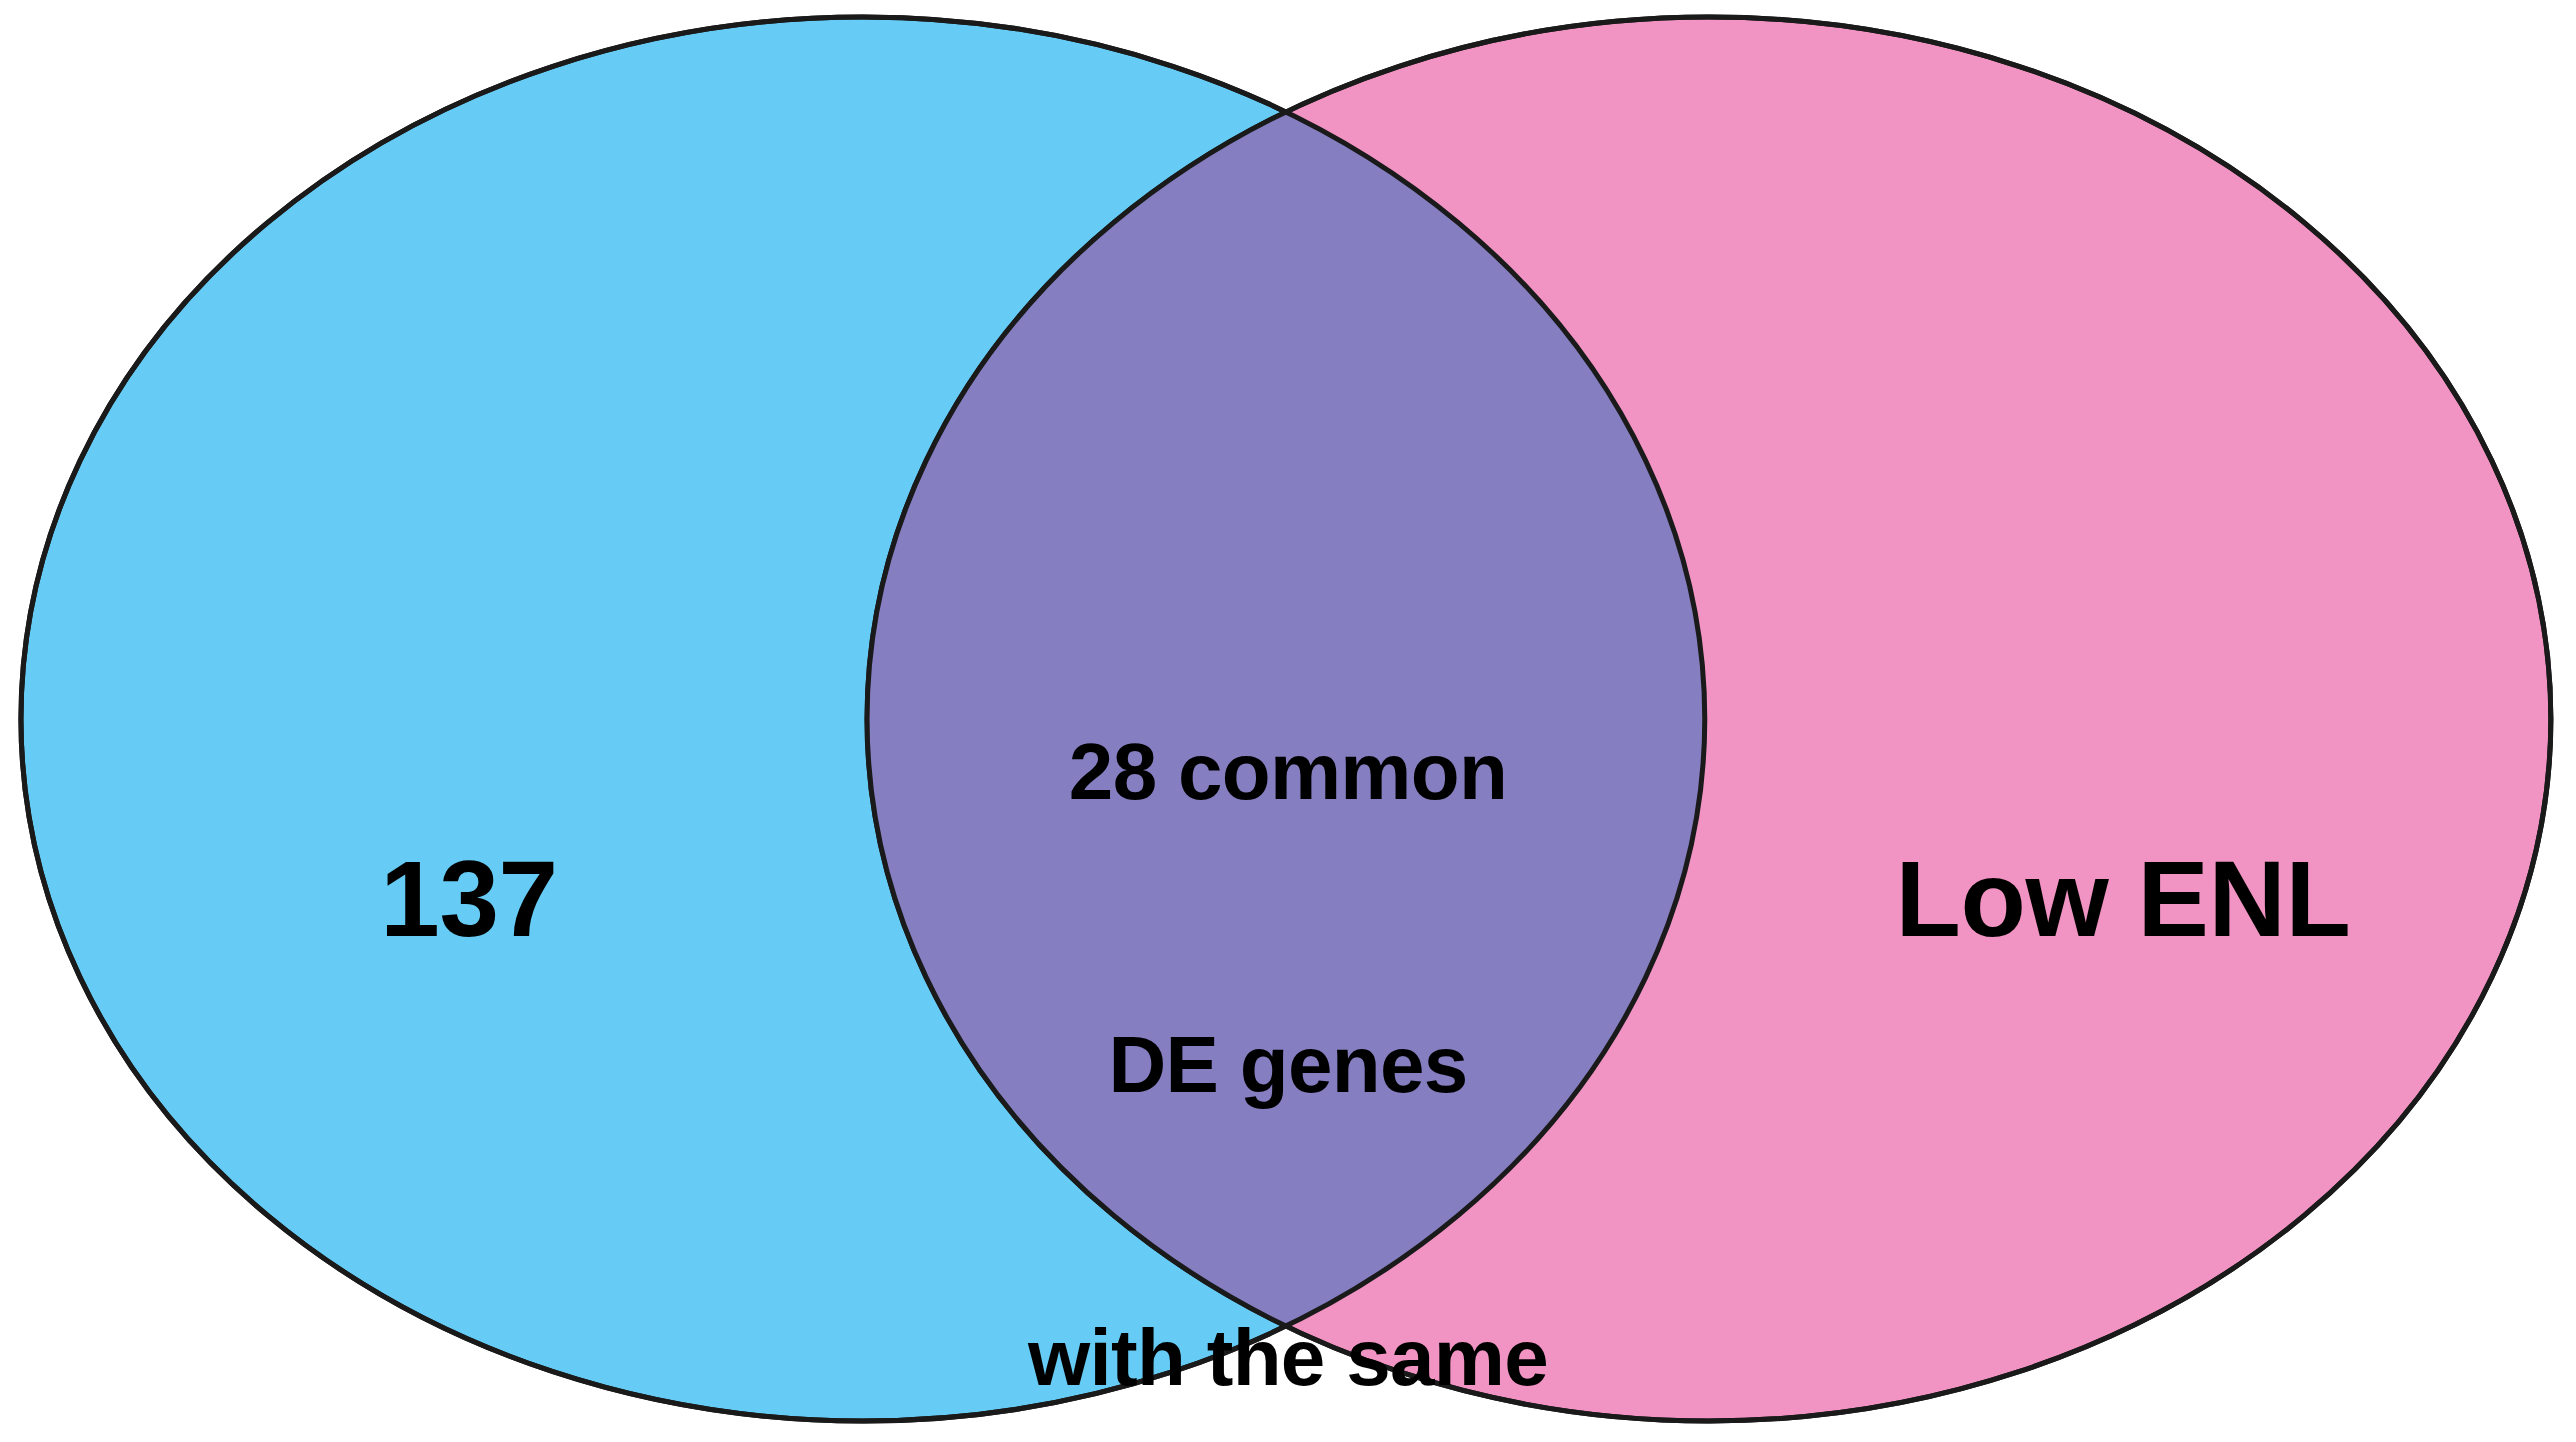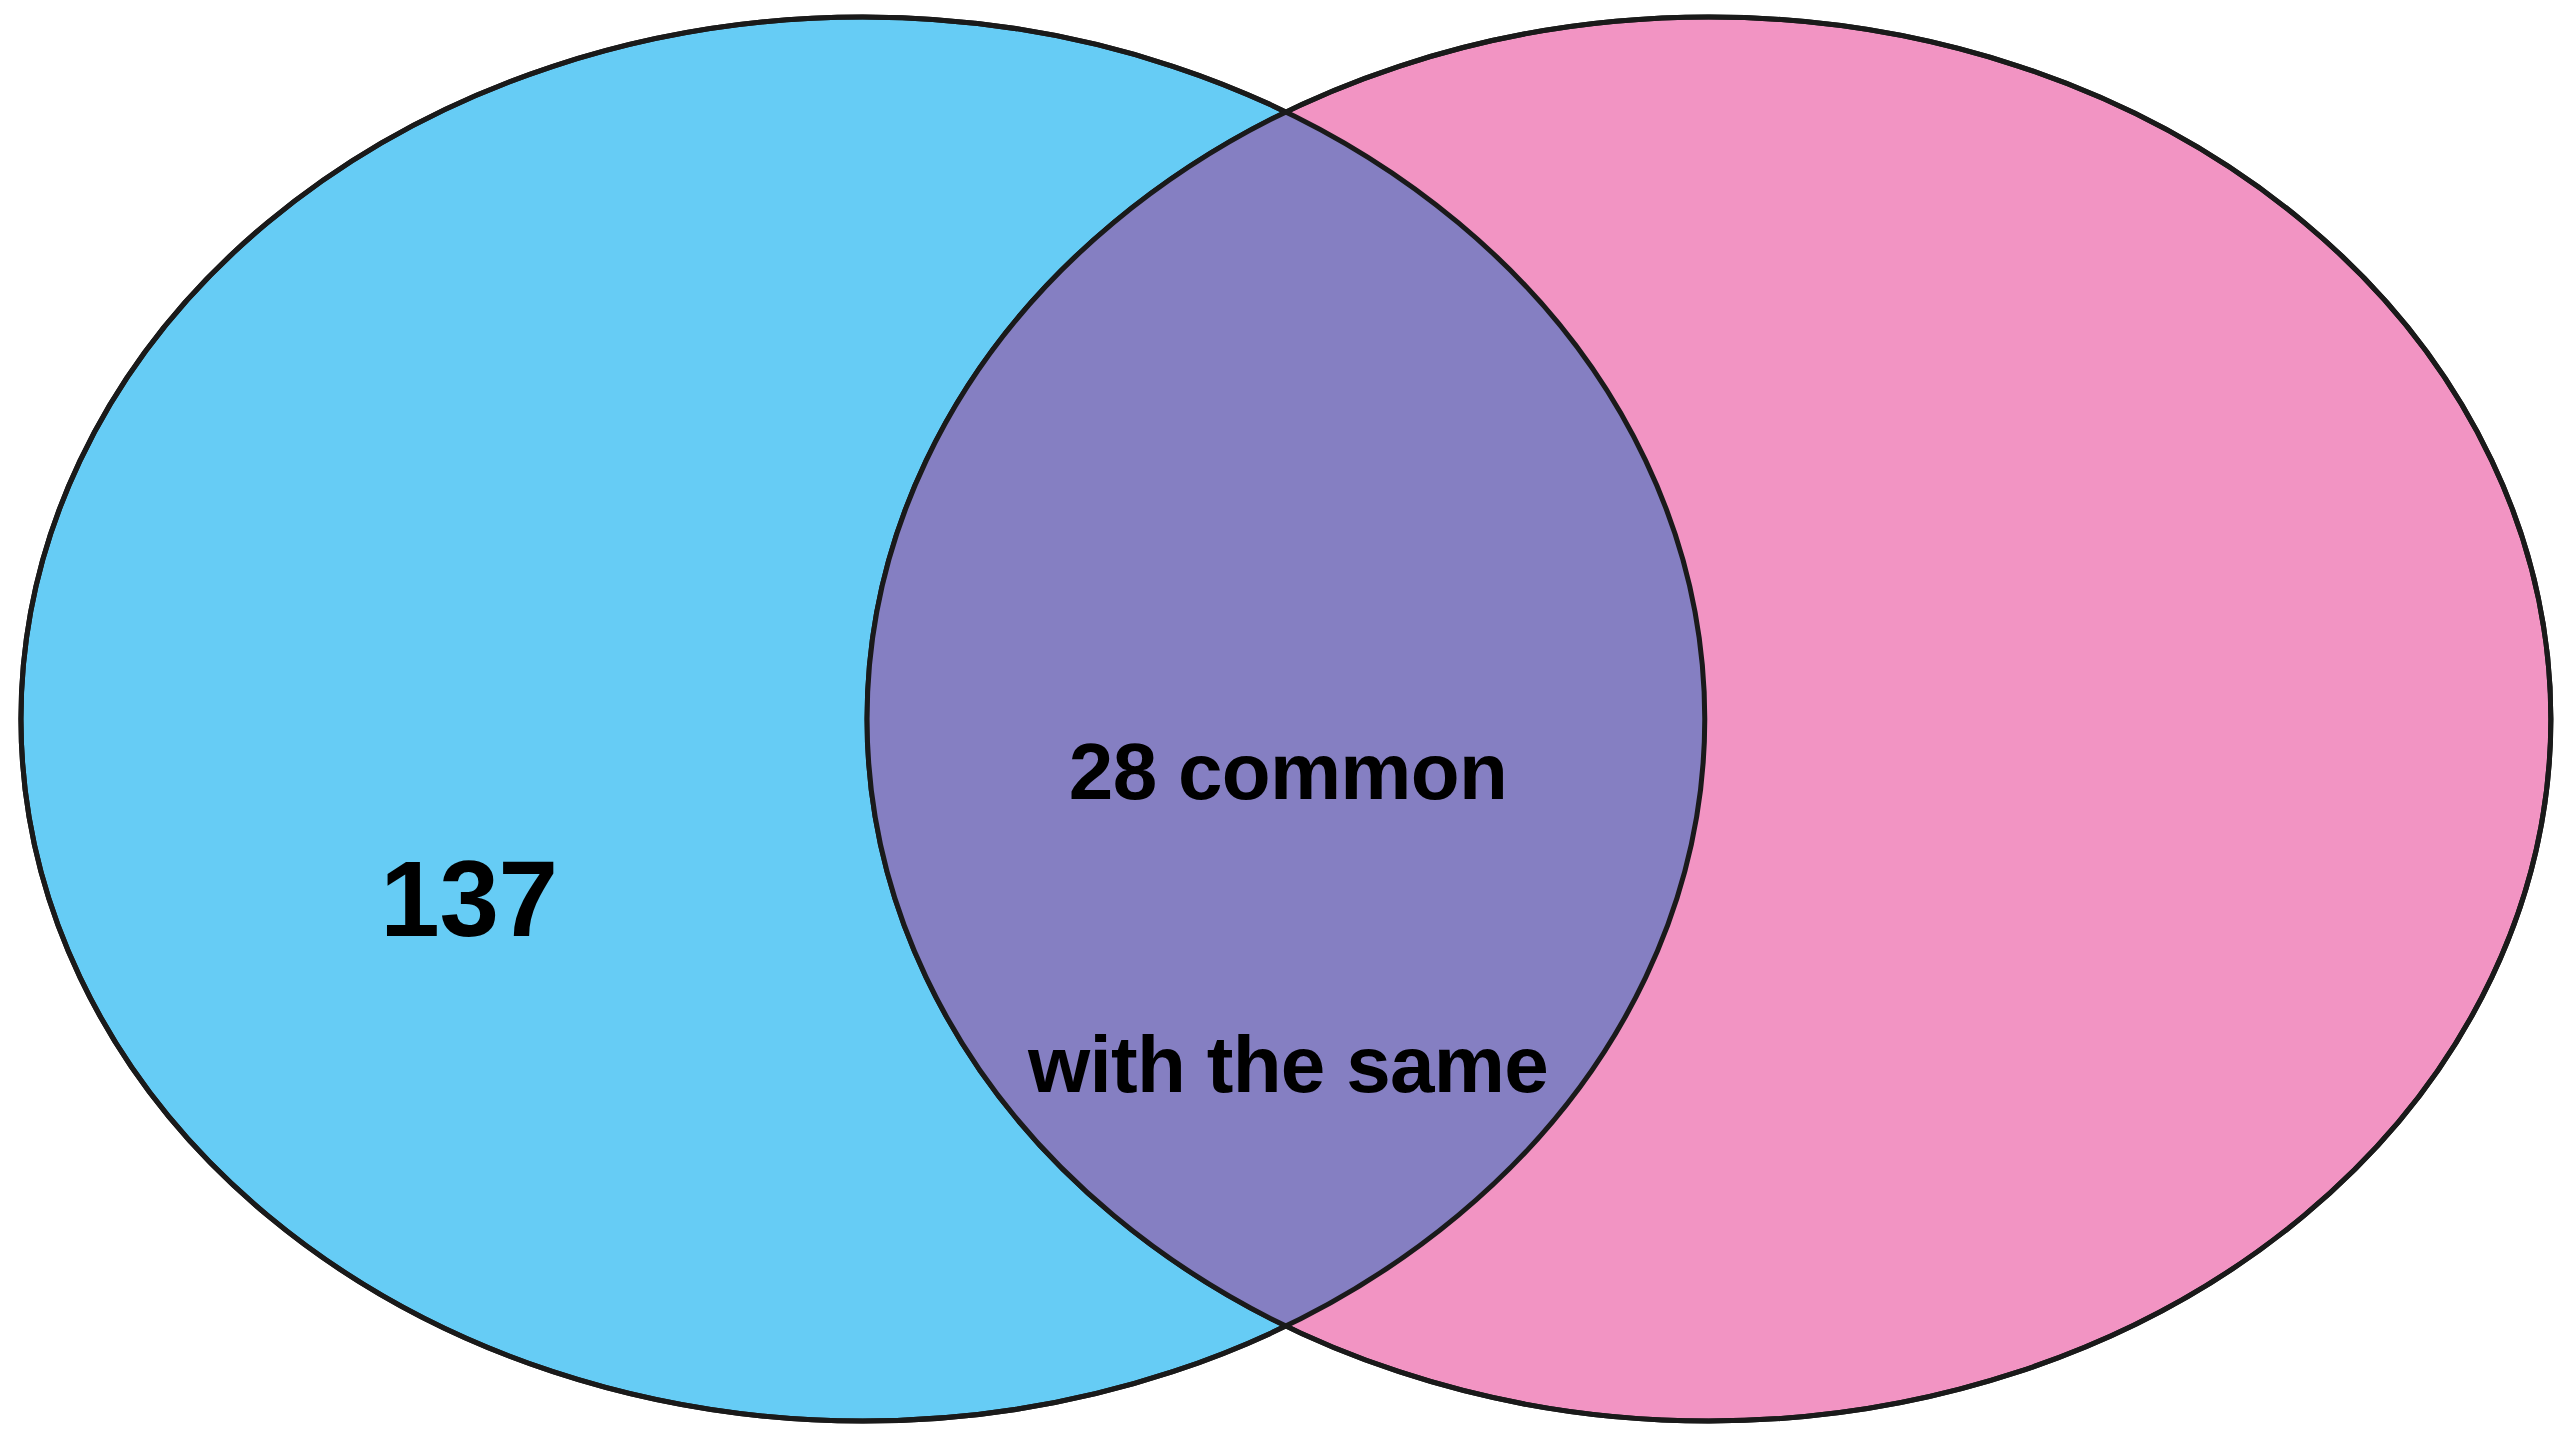--- a/index.html
+++ b/index.html
@@ -97,21 +97,23 @@
     <ellipse cx="1030" cy="858" rx="1005" ry="838" fill="none" stroke="#1A1A1A" stroke-width="6"></ellipse>
     <ellipse cx="2040" cy="858" rx="1005" ry="838" fill="none" stroke="#1A1A1A" stroke-width="6"></ellipse>
   </svg>
 
   <div class="venn-label" id="left-set-label">
     <span class="label-line">137</span>
   </div>
 
   <div class="venn-label" id="intersection-label">
     <span class="label-line">28 common</span>
+    <span class="label-line">DE genes</span>
     <span class="label-line">with the same</span>
     
   </div>
 
   <div class="venn-label" id="right-set-label">
+    <span class="label-line">Low ENL</span>
   </div>
 
 </div>
 
 
 </body></html>

